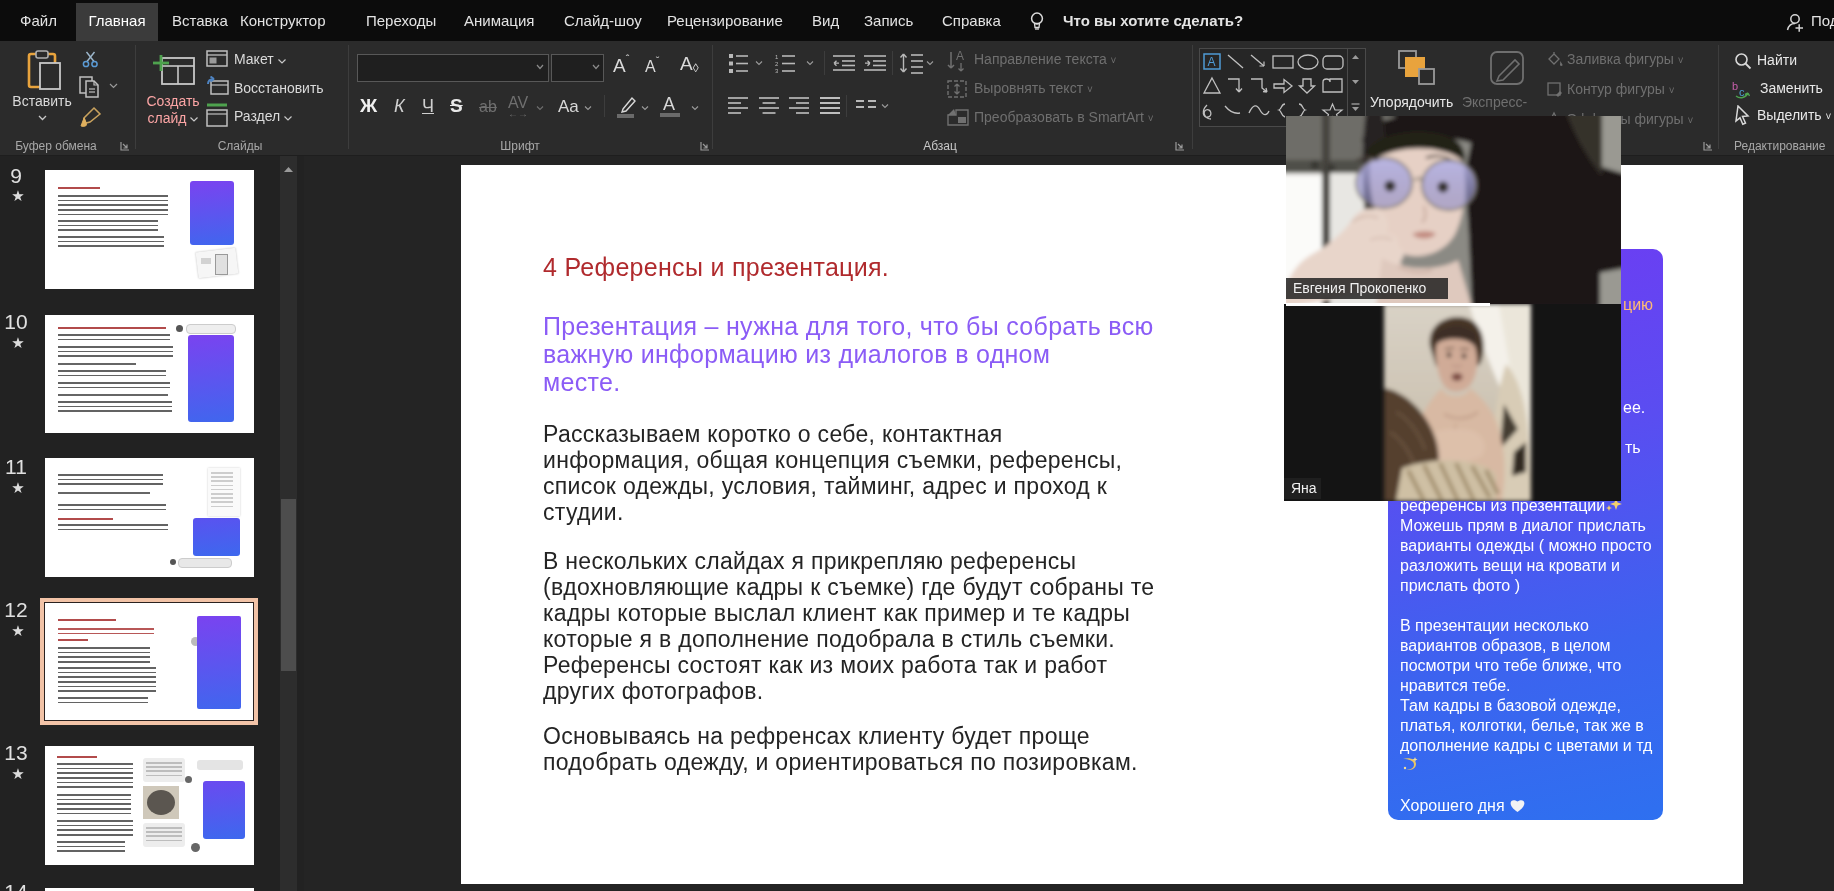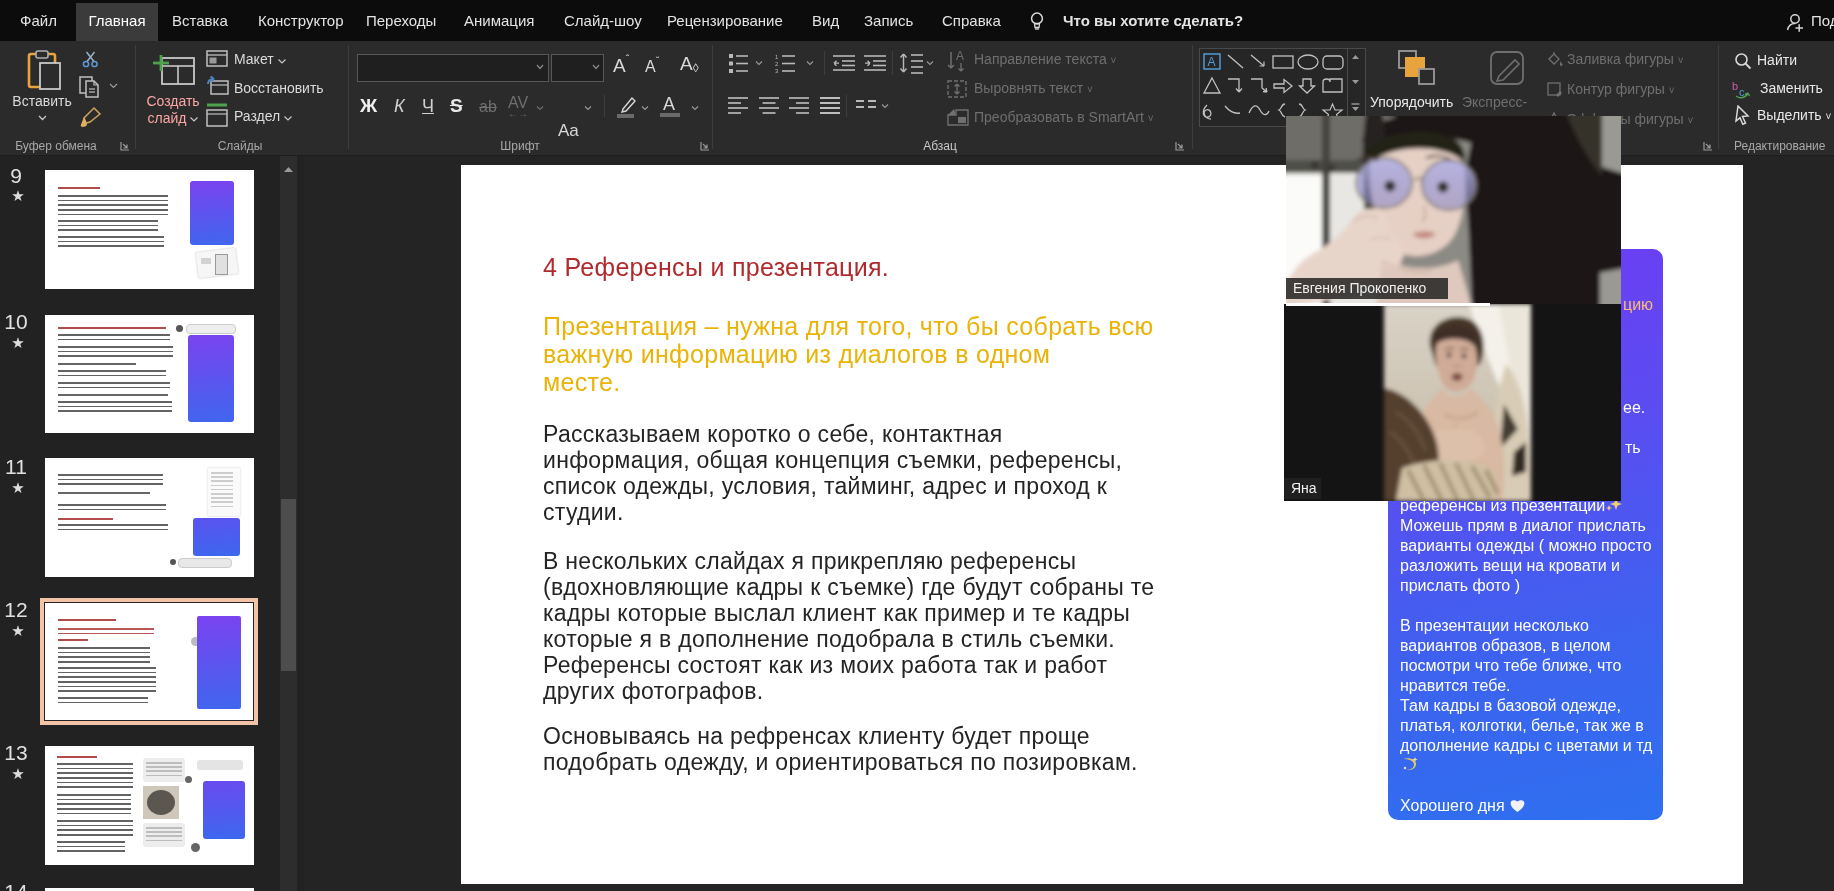--- a/index.html
+++ b/index.html
@@ -13,21 +13,21 @@
 .bars{position:absolute;}
 .chatline{white-space:nowrap;}
 </style></head>
 <body>
 
 <div class="abs" style="left:0;top:0;width:1834px;height:41px;background:#0c0c0c;"></div>
 <div class="abs" style="left:76px;top:3px;width:82px;height:38px;background:#3b3b3b;"></div>
 <div class="menu" style="left:20px;">Файл</div>
 <div class="menu" style="left:76px;width:82px;text-align:center;color:#fff;">Главная</div>
 <div class="menu" style="left:172px;">Вставка</div>
-<div class="menu" style="left:258px;">Конструктор</div>
+<div class="menu" style="left:240px;">Конструктор</div>
 <div class="menu" style="left:366px;">Переходы</div>
 <div class="menu" style="left:464px;">Анимация</div>
 <div class="menu" style="left:564px;">Слайд-шоу</div>
 <div class="menu" style="left:667px;">Рецензирование</div>
 <div class="menu" style="left:812px;">Вид</div>
 <div class="menu" style="left:864px;">Запись</div>
 <div class="menu" style="left:942px;">Справка</div>
 <svg class="abs" style="left:1028px;top:11px;" width="18" height="20" viewBox="0 0 18 20">
     <circle cx="9" cy="7.5" r="5.4" fill="none" stroke="#dcdcdc" stroke-width="1.5"></circle>
     <path d="M6.5 12.5 L11.5 12.5 L11 16.5 L7 16.5 Z" fill="none" stroke="#dcdcdc" stroke-width="1.3"></path>
@@ -126,21 +126,21 @@
 <div class="abs" style="left:680px;top:53px;color:#dadada;font-size:19px;">А<span style="font-size:12px;vertical-align:-2px;">◊</span></div>
 <div class="abs" style="left:360px;top:95px;color:#f0f0f0;font-size:19px;font-weight:bold;">Ж</div>
 <div class="abs" style="left:394px;top:96px;color:#d0d0d0;font-size:18px;font-style:italic;">К</div>
 <div class="abs" style="left:422px;top:96px;color:#d0d0d0;font-size:18px;text-decoration:underline;">Ч</div>
 <div class="abs" style="left:450px;top:95px;color:#e8e8e8;font-size:19px;font-weight:bold;text-decoration:line-through;">S</div>
 <div class="abs dis" style="left:479px;top:98px;font-size:16px;text-decoration:line-through;">ab</div>
 <div class="abs dis" style="left:508px;top:94px;font-size:16px;">AV<br><span style="font-size:10px;position:relative;top:-9px;">←→</span></div>
 <svg class="abs" style="left:536px;top:106px;" width="8" height="5" viewBox="0 0 8 5">
     <path d="M1 0.5 L4 3.5 L7 0.5" fill="none" stroke="#6f6f6f" stroke-width="1.1"></path>
   </svg>
-<div class="abs" style="left:558px;top:97px;color:#d8d8d8;font-size:17px;margin-top:24px;">Aa</div>
+<div class="abs" style="left:558px;top:97px;color:#d8d8d8;font-size:17px;">Aa</div>
 <svg class="abs" style="left:584px;top:106px;" width="8" height="5" viewBox="0 0 8 5">
     <path d="M1 0.5 L4 3.5 L7 0.5" fill="none" stroke="#9a9a9a" stroke-width="1.1"></path>
   </svg>
 <div class="abs" style="left:604px;top:95px;width:1px;height:22px;background:#3d3d3d;"></div>
 <svg class="abs" style="left:615px;top:95px;" width="22" height="24" viewBox="0 0 22 24">
  <path d="M8 14 L17 3 L20 6 L11 16 L7 17 Z" fill="none" stroke="#d8d8d8" stroke-width="1.4"></path>
  <rect x="2" y="19" width="17" height="4" fill="#6a6a6a"></rect>
 </svg>
 <svg class="abs" style="left:641px;top:106px;" width="8" height="5" viewBox="0 0 8 5">
     <path d="M1 0.5 L4 3.5 L7 0.5" fill="none" stroke="#9a9a9a" stroke-width="1.1"></path>
@@ -436,21 +436,21 @@
 <div class="thumbbox" style="top:888px;height:3px;"></div>
 
 <div class="abs" style="left:280px;top:156px;width:17px;height:735px;background:#2d2d2d;"></div>
 <div class="abs" style="left:281px;top:499px;width:15px;height:172px;background:#4d4d4d;"></div>
 <svg class="abs" style="left:282px;top:163px;" width="13" height="14" viewBox="0 0 13 14">
     <path d="M2 9 L6.5 4 L11 9 Z" fill="#9a9a9a"></path>
   </svg>
 
 <div class="abs" style="left:461px;top:165px;width:1282px;height:719px;background:#ffffff;"></div>
 <div class="abs" id="t1" style="left:543px;top:254px;width:700px;font-size:25px;line-height:26px;color:#b02a2d;letter-spacing:0.3px;">4 Референсы и презентация.</div>
-<div class="abs" id="t2" style="left:543px;top:312px;width:700px;font-size:25px;line-height:28px;color:#eab308;letter-spacing:0.3px;">Презентация – нужна для того, что бы собрать всю<br>важную информацию из диалогов в одном<br>месте.</div>
+<div class="abs" id="t2" style="left:543px;top:312px;width:700px;font-size:25px;line-height:28px;color:#8b5cf6;letter-spacing:0.3px;">Презентация – нужна для того, что бы собрать всю<br>важную информацию из диалогов в одном<br>месте.</div>
 <div class="abs" id="t3" style="left:543px;top:421px;width:700px;font-size:23px;line-height:26px;color:#242424;letter-spacing:0.3px;">Рассказываем коротко о себе, контактная<br>информация, общая концепция съемки, референсы,<br>список одежды, условия, тайминг, адрес и проход к<br>студии.</div>
 <div class="abs" id="t4" style="left:543px;top:548px;width:700px;font-size:23px;line-height:26px;color:#242424;letter-spacing:0.3px;">В нескольких слайдах я прикрепляю референсы<br>(вдохновляющие кадры к съемке) где будут собраны те<br>кадры которые выслал клиент как пример и те кадры<br>которые я в дополнение подобрала в стиль съемки.<br>Референсы состоят как из моих работа так и работ<br>других фотографов.</div>
 <div class="abs" id="t5" style="left:543px;top:723px;width:700px;font-size:23px;line-height:26px;color:#242424;letter-spacing:0.3px;">Основываясь на рефренсах клиенту будет проще<br>подобрать одежду, и ориентироваться по позировкам.</div>
 
 <div class="abs" style="left:1388px;top:249px;width:275px;height:571px;border-radius:10px;background:linear-gradient(168deg,#6e3cf3 0%,#5a4df1 35%,#3c63ef 70%,#2e70f0 100%);"></div>
 <div class="abs chatline" style="left:1623px;top:296px;font-size:16px;color:#fdba74;">цию</div>
 <div class="abs chatline" style="left:1623px;top:399px;font-size:16px;color:#fff;">ее.</div>
 <div class="abs chatline" style="left:1625px;top:439px;font-size:16px;color:#fff;">ть</div>
 <div class="abs" style="left:1400px;top:496px;width:255px;font-size:16px;line-height:20px;color:#fff;">референсы из презентации<svg width="18" height="16" viewBox="0 0 18 16" style="vertical-align:-2px;">
       <path d="M11 1 L12.6 5.4 L17 7 L12.6 8.6 L11 13 L9.4 8.6 L5 7 L9.4 5.4 Z" fill="#f3cf6e"></path>

